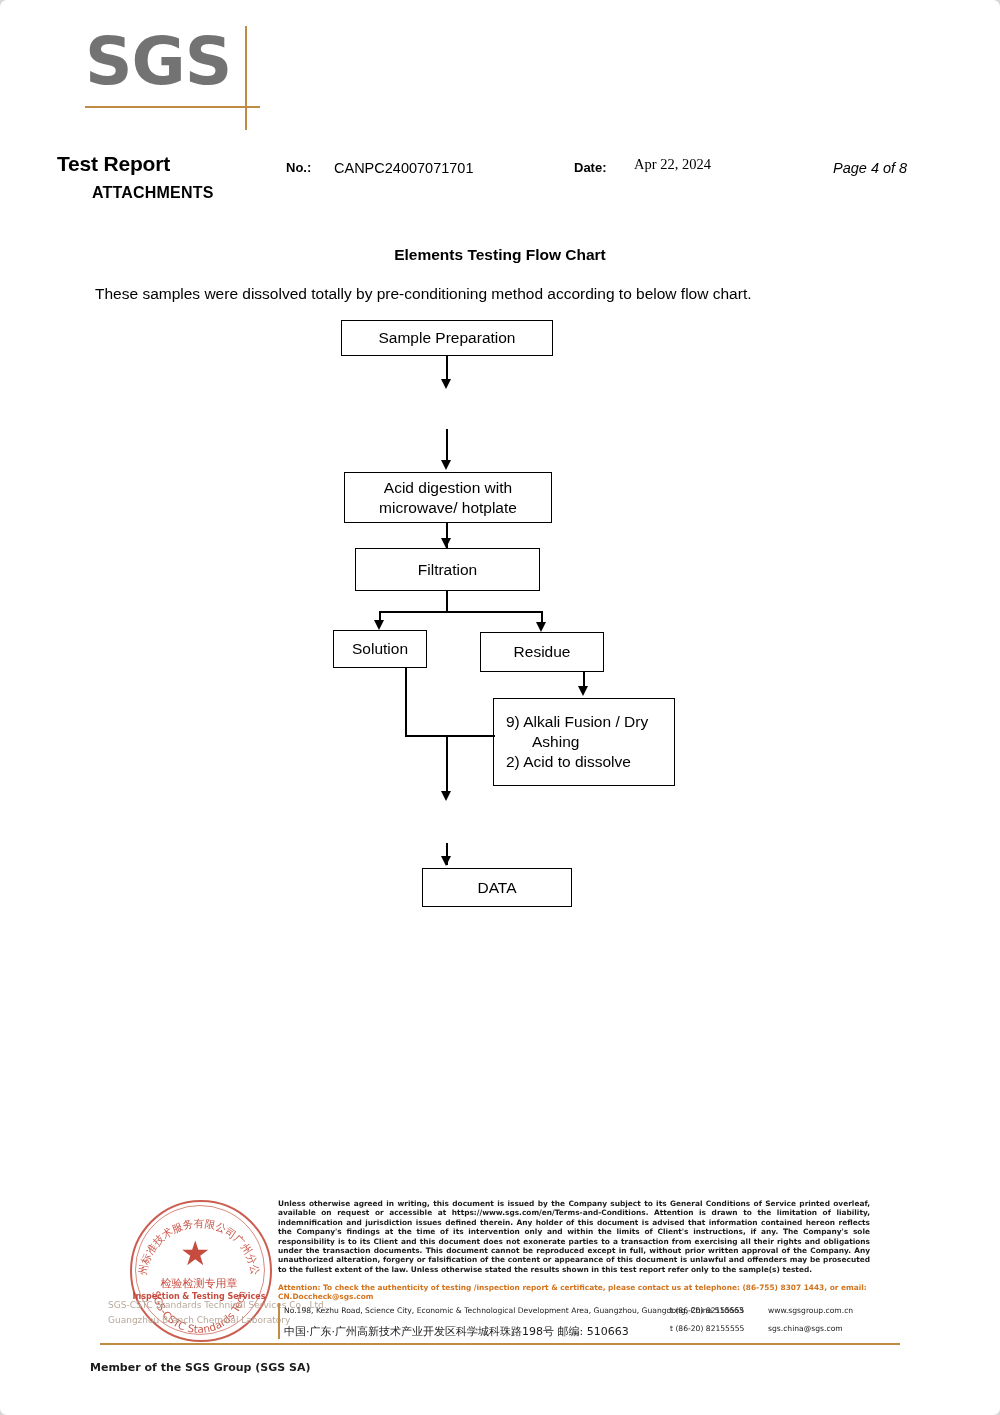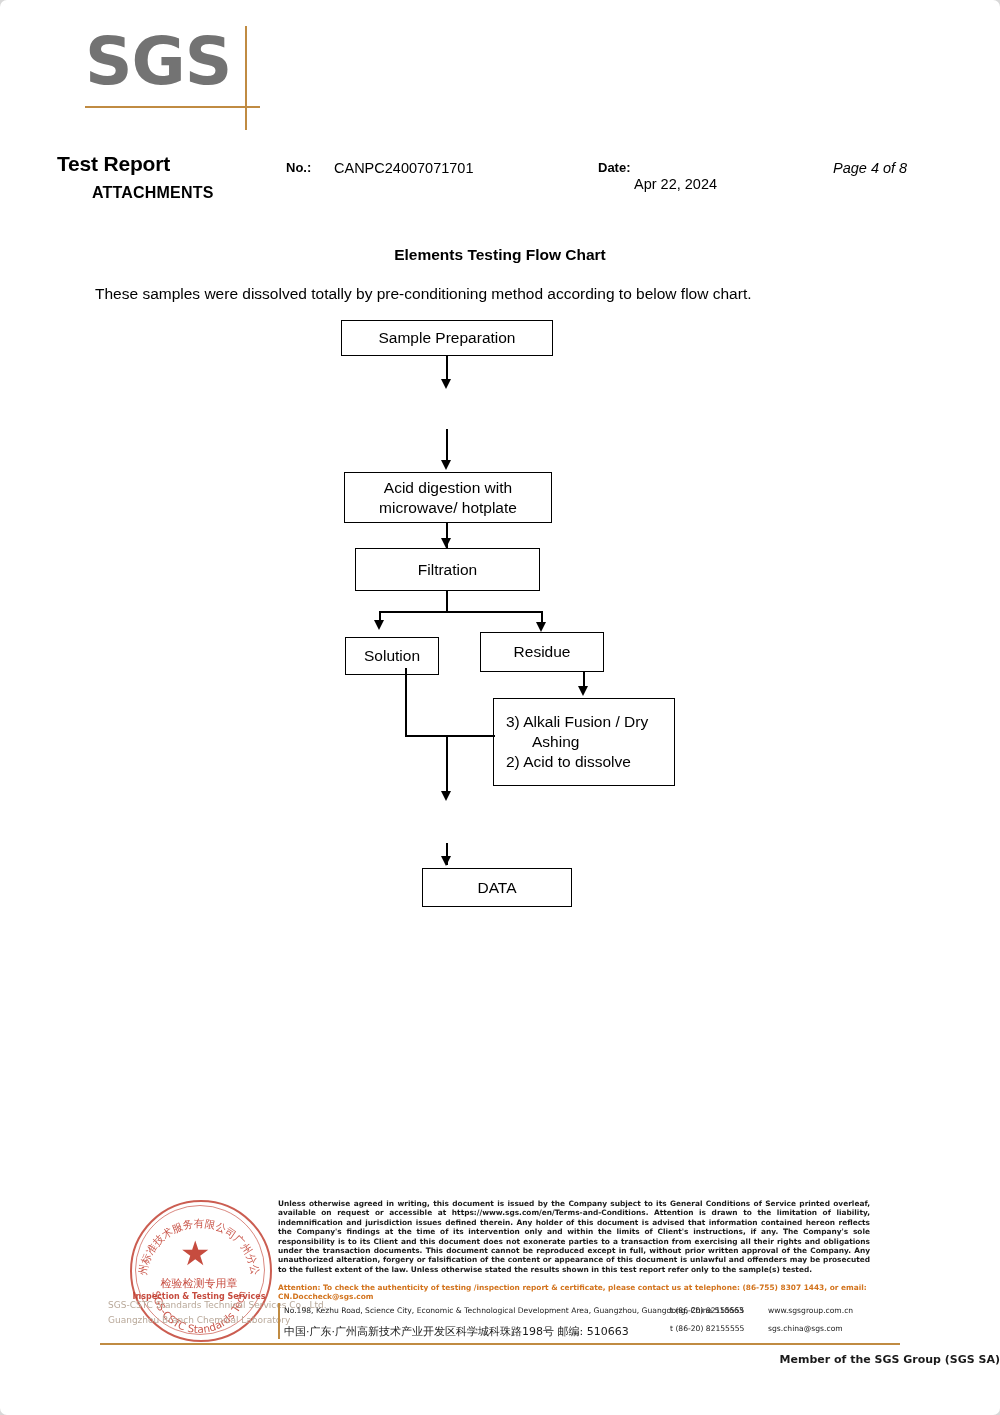--- a/index.html
+++ b/index.html
@@ -80,22 +80,22 @@
     font-weight: bold;
     color: #000;
   }
   .hdr-value {
     position: absolute;
     font-size: 14.5px;
     color: #000;
   }
   #no-label   { left: 286px; top: 160px; }
   #no-value   { left: 334px; top: 160px; }
-  #date-label { left: 574px; top: 160px; margin-left: 24px; }
-  #date-value { left: 634px; top: 176px; }
+  #date-label { left: 574px; top: 160px; }
+  #date-value { left: 634px; top: 156px; font-family: Liberation Serif, serif; }
   #page-value { left: 833px; top: 160px; font-style: italic; }
 
   
   .chart-title {
     position: absolute;
     left: 0;
     top: 246px;
     width: 1000px;
     text-align: center;
     font-size: 15.5px;
@@ -136,21 +136,21 @@
     text-align: left;
     padding-left: 12px;
   }
   .fbox span { display: block; }
   .indent { padding-left: 26px; }
 
   #box-prep    { left: 341px; top: 320px;  width: 212px; height: 36px; }
   #box-meas    { left: 341px; top: 391px;  width: 212px; height: 38px; }
   #box-acid    { left: 344px; top: 472px;  width: 208px; height: 51px; }
   #box-filt    { left: 355px; top: 548px;  width: 185px; height: 43px; }
-  #box-sol     { left: 345px; top: 630px;  width: 94px;  height: 38px; margin-top: 7px; }
+  #box-sol     { left: 333px; top: 630px;  width: 94px;  height: 38px; }
   #box-res     { left: 480px; top: 632px;  width: 124px; height: 40px; }
   #box-alkali  { left: 493px; top: 698px;  width: 182px; height: 88px; }
   #box-icp     { left: 374px; top: 805px;  width: 150px; height: 38px; }
   #box-data    { left: 374px; top: 868px;  width: 150px; height: 39px; margin-left: 48px; }
 
   .vline, .hline {
     position: absolute;
     background: #000;
   }
   .vline { width: 2px; }
@@ -225,23 +225,23 @@
     position: absolute;
     left: 100px;
     top: 158px;
     width: 800px;
     height: 1.6px;
     background: #c08b42;
   }
   .member {
     position: absolute;
     left: 0;
-    top: 168px;
+    top: 176px;
     width: 1000px;
-    text-align: right;
+    text-align: left;
     font-size: 11px;
     font-weight: bold;
     color: #1a1a1a;
     font-family: "DejaVu Sans", sans-serif;
   }
   .member-inner { display: inline-block; margin-left: 90px; }
 
   
   .seal {
     position: absolute;
@@ -376,21 +376,21 @@
     </div>
     <div class="fbox" id="box-res">
       <span>Residue</span>
     </div>
 
     <div class="vline" style="left:583px; top:672px; height:18px;"></div>
     <div class="arrow-down" style="left:578px; top:686px;"></div>
 
     <div class="fbox left-align" id="box-alkali">
       <div>
-        <span>3) Alkali Fusion / Dry</span>
+        <span>9) Alkali Fusion / Dry</span>
         <span class="indent">Ashing</span>
         <span>2) Acid to dissolve</span>
       </div>
     </div>
 
     <div class="vline" style="left:405px; top:668px; height:69px;"></div>
     <div class="hline" style="left:405px; top:735px; width:90px;"></div>
     <div class="vline" style="left:446px; top:735px; height:58px;"></div>
     <div class="arrow-down" style="left:441px; top:791px;"></div>
 

